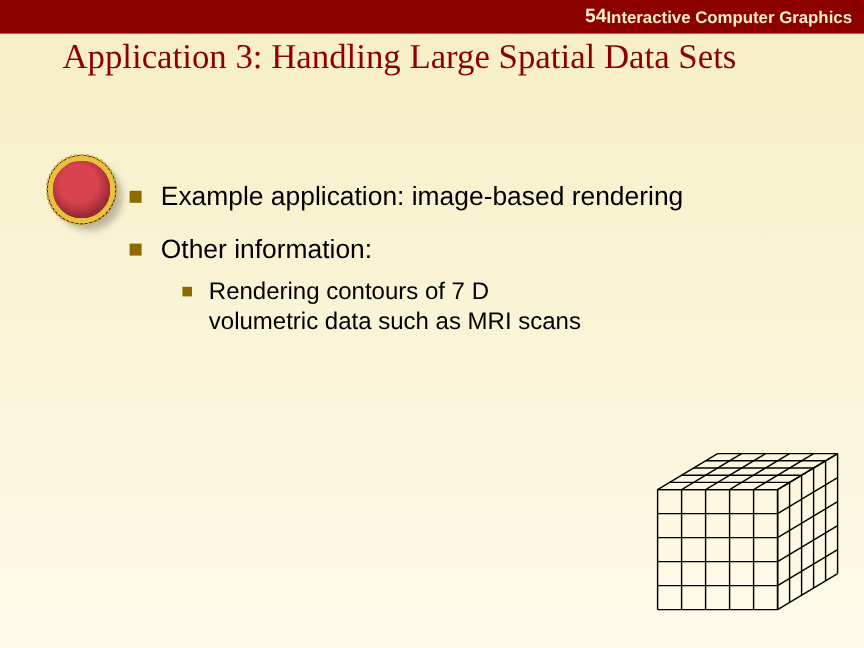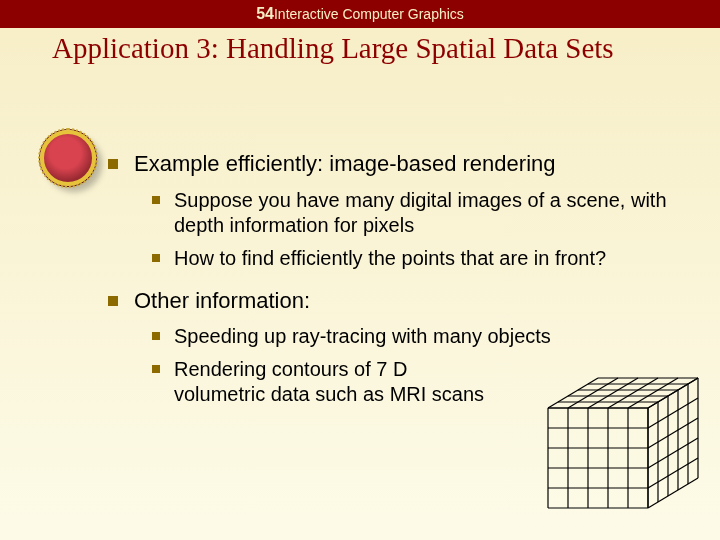--- a/index.html
+++ b/index.html
@@ -5,25 +5,25 @@
   * { margin: 0; padding: 0; box-sizing: border-box; }
   html, body { width: 720px; height: 540px; overflow: hidden; font-family: Verdana, Geneva, sans-serif; background: #fff; }
   .slide {
     width: 720px; height: 540px;
     background: linear-gradient(to bottom, #f7eec6 0%, #fdfbe8 100%);
     position: relative;
   }
   .topbar {
     width: 100%; height: 28px;
     background: #8d0000;
-    display: flex; justify-content: center; align-items: center;
+    display: flex; justify-content: flex-end; align-items: center;
     padding: 0 10px;
   }
   .slide-number { color: #f7eec6; font-weight: bold; font-size: 16px; }
-  .course-label { color: #f7eec6; font-weight: normal; font-size: 14px; }
+  .course-label { color: #f7eec6; font-weight: bold; font-size: 14px; }
   .title {
     font-family: Liberation Serif, serif;
     color: #8d0000;
     font-size: 29px;
     font-weight: normal;
     padding: 4px 20px 10px 52px;
     line-height: 1.12;
   }
   .seal {
     position: absolute;
@@ -70,50 +70,30 @@
 
   <h1 class="title">Application 3: Handling Large Spatial Data Sets</h1>
 
   <div class="seal"></div>
 
   <div class="body">
     <ul class="lvl1">
       <li>
         <div class="row">
           <span class="sq"></span>
-          <span class="txt">Example efficiently: image-based rendering</span>
+          <span class="txt">Example application: image-based rendering</span>
         </div>
-        <ul class="lvl2">
-          <li>
-            <div class="row">
-              <span class="sq small"></span>
-              <span class="txt">Suppose you have many digital images of a scene, with depth information for pixels</span>
-            </div>
-          </li>
-          <li>
-            <div class="row">
-              <span class="sq small"></span>
-              <span class="txt">How to find efficiently the points that are in front?</span>
-            </div>
-          </li>
-        </ul>
       </li>
 
       <li>
         <div class="row">
           <span class="sq"></span>
           <span class="txt">Other information:</span>
         </div>
         <ul class="lvl2">
-          <li>
-            <div class="row">
-              <span class="sq small"></span>
-              <span class="txt">Speeding up ray-tracing with many objects</span>
-            </div>
-          </li>
           <li>
             <div class="row">
               <span class="sq small"></span>
               <span class="txt" style="max-width:320px">Rendering contours of 7 D volumetric data such as MRI scans</span>
             </div>
           </li>
         </ul>
       </li>
     </ul>
   </div>

